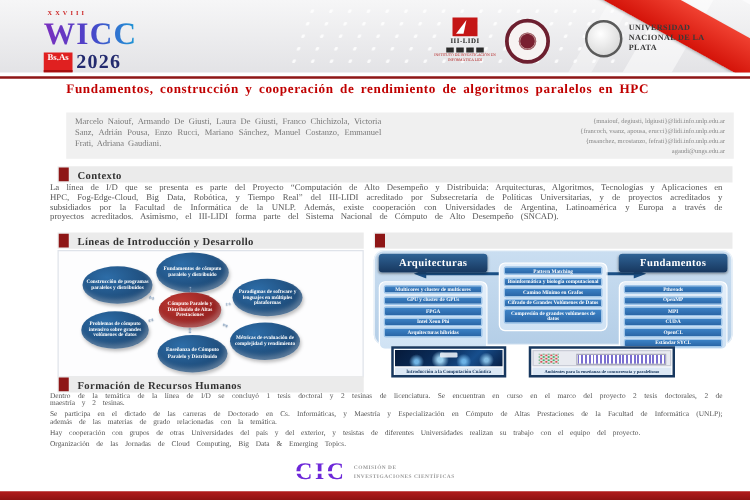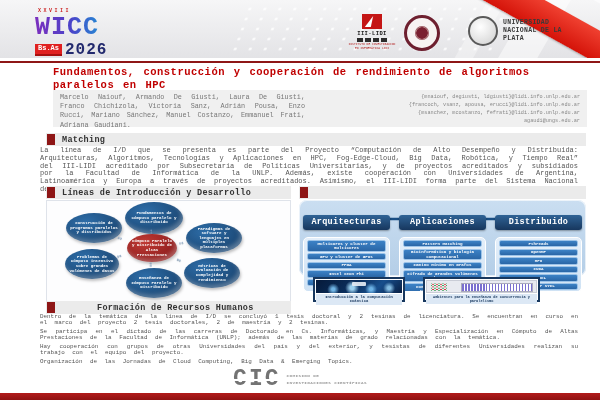--- a/index.html
+++ b/index.html
@@ -1,38 +1,38 @@
 <!DOCTYPE html>
 <html><head>
 <meta charset="utf-8">
 <style>
   html,body{margin:0;padding:0;}
   .page{position:relative;width:600px;height:400px;background:#ffffff;overflow:hidden;
-        font-family:Liberation Mono, monospace;}
+        font-family:Liberation Serif, serif;}
 
   
   .header-band{position:absolute;top:0;left:0;width:600px;height:58px;
     background:linear-gradient(180deg,#f6f6f7,#e3e3e6);overflow:hidden;}
   .hdr-dots{position:absolute;left:235px;top:4px;width:270px;height:50px;
     background-image:radial-gradient(circle,rgba(255,255,255,.95) 1.2px,transparent 1.7px);
     background-size:15px 10px;transform:skewX(-20deg);opacity:.9;}
   .chev{position:absolute;background:rgba(255,255,255,.5);}
   .c1{right:52px;top:-20px;width:34px;height:110px;transform:rotate(30deg);}
   .c2{right:112px;top:-25px;width:16px;height:110px;transform:rotate(30deg);background:rgba(255,255,255,.35);}
   .ribbon{position:absolute;left:457px;top:9px;width:200px;height:30px;transform:rotate(29deg);
     background:linear-gradient(180deg,#f04131,#d41309);box-shadow:0 1px 2px rgba(0,0,0,.25);}
   .ribbon-over{position:absolute;left:492px;top:-52px;width:240px;height:58px;transform:rotate(29deg);
     background:#fbfbfc;}
 
   .wicc{position:absolute;left:35px;top:9px;line-height:1;}
   .edition{color:#cc2222;font-size:5px;font-weight:bold;letter-spacing:2.5px;margin-left:3px;}
   .wicc-word{font-size:25px;font-weight:800;letter-spacing:1px;color:#5b35c0;margin-top:1px;
     background:linear-gradient(90deg,#7b2fbe,#4a43c9,#1c9ad6);-webkit-background-clip:text;background-clip:text;}
   @supports ((-webkit-background-clip:text) or (background-clip:text)){.wicc-word{color:transparent;}}
-  .bsas-row{display:flex;align-items:center;gap:3px;margin-top:2px;}
+  .bsas-row{display:flex;gap:3px;margin-top:2px;}
   .bsas{background:#e02020;color:#fff;font-size:7px;font-weight:bold;padding:1px 3px 2px;
     border-bottom:2px solid #a80f0f;}
   .year{font-size:16px;font-weight:800;color:#232a6e;letter-spacing:1px;}
 
   .lidi{position:absolute;left:346px;top:14px;width:52px;text-align:center;line-height:1;}
   .lidi-mark{width:20px;height:15px;background:#c41515;margin:0 auto;position:relative;overflow:hidden;}
   .lidi-mark .sail{position:absolute;left:4px;top:2px;width:0;height:0;
     border-left:6px solid transparent;border-bottom:11px solid #ffffff;transform:skewX(-12deg);}
   .lidi-name{font-size:5.5px;font-weight:bold;color:#1a1a1a;margin-top:1.5px;letter-spacing:.4px;}
   .lidi-sq{display:flex;justify-content:center;gap:2px;margin-top:1.5px;}
@@ -59,21 +59,21 @@
   .authors{width:245px;font-size:6.8px;color:#777;text-align:justify;line-height:1.35;word-spacing:1.5px;}
   .emails{width:255px;font-size:5.2px;color:#888;text-align:right;line-height:1.55;}
 
   
   .sec-head{position:absolute;height:13px;background:#ebebeb;display:flex;align-items:center;}
   .sec-bullet{width:8px;height:11px;background:#8e1616;margin:0 7px 0 1px;flex:none;}
   .sec-title{font-size:8.5px;font-weight:bold;color:#333;letter-spacing:.3px;white-space:nowrap;}
   .sh-ctx{left:46px;top:133px;width:540px;}
   .sh-lin{left:46px;top:186px;width:245px;}
   .sh-res{left:299px;top:186px;width:287px;}
-  .sh-frh{left:46px;top:301px;width:245px;gap:35px;}
+  .sh-frh{left:46px;top:301px;width:245px;}
 
   .body-text{position:absolute;left:40px;width:538px;font-size:7px;color:#555;
     text-align:justify;line-height:1.12;word-spacing:4px;}
   .ctx-body{top:147px;}
   .frh-body{top:314px;font-size:5.9px;line-height:1.06;}
   .frh-body p{margin:0 0 2.5px 0;}
 
   
   .diagram{position:absolute;left:46px;top:200px;width:245px;height:102px;background:#fdfdfe;
     border:1px solid #dfe3ea;box-sizing:border-box;}
@@ -97,21 +97,21 @@
   .cn-bl{left:70px;top:51px;transform:rotate(-15deg);}
   .cn-br{left:130px;top:55px;transform:rotate(23deg);}
   .cn-bot{left:102px;top:60px;transform:rotate(90deg);}
 
   
   .res-panel{position:absolute;left:299px;top:200px;width:287px;height:102px;}
   .blue-panel{position:absolute;left:0;top:0;width:287px;height:76px;border-radius:8px;
     background:linear-gradient(180deg,#cadeف1,#b4cee7);
     background:linear-gradient(180deg,#cadef1,#b4cee7);
     box-shadow:inset 0 0 0 1px rgba(255,255,255,.65);}
-  .cols{position:absolute;left:4px;top:3px;width:279px;display:flex;gap:9px;margin-top:12px;}
+  .cols{position:absolute;left:4px;top:3px;width:279px;display:flex;gap:9px;}
   .col{flex:1;display:flex;flex-direction:column;}
   .col-head{background:linear-gradient(180deg,#2f6396,#17375e);color:#fff;font-weight:bold;
     font-size:8.5px;text-align:center;padding:2px 0 3px;border-radius:3px;letter-spacing:.3px;
     box-shadow:0 1px 2px rgba(0,0,0,.35);}
   .sub{margin-top:7px;background:linear-gradient(180deg,#e4effa,#cfe2f4);border:1px solid #ffffff;
     border-radius:5px;padding:2px 3px;height:49px;overflow:hidden;}
   .pill{background:linear-gradient(180deg,#3c82c6,#2a66a6);border:0.5px solid #9cc3e8;border-radius:2px;
     color:#fff;font-size:4.2px;font-weight:bold;text-align:center;line-height:1.05;
     padding:0.5px 1px;margin-bottom:1.2px;}
   .dbl-arrow{position:absolute;left:30px;top:15px;}
@@ -134,21 +134,21 @@
     background-size:4px 2.6px;background-position:0 0,2px 1.3px;}
   .bars{position:absolute;left:34px;top:2px;width:70px;height:7px;border:0.5px solid #aab;
     background:repeating-linear-gradient(90deg,#7a6fd0 0 1.5px,#ffffff 1.5px 3px);}
   .thumb-cap{font-size:3.9px;font-weight:bold;color:#17375e;background:#dce8f5;text-align:center;
     padding:1px 0;margin-top:1px;line-height:1.15;}
   .t2 .thumb-cap{font-size:3.6px;}
 
   
   .footer-logo{position:absolute;left:0;top:368px;width:600px;display:flex;justify-content:center;
     align-items:center;gap:6px;}
-  .cic-text{font-size:23px;font-weight:800;color:#737373;letter-spacing:2px;position:relative;line-height:1;}
+  .cic-text{font-size:19px;font-weight:800;color:#6d28d9;letter-spacing:2px;position:relative;line-height:1;}
   .cic-text::after{content:"";position:absolute;left:-1px;right:-1px;top:48%;height:2px;background:#ffffff;}
   .cic-caption{font-size:4.3px;font-weight:bold;color:#9a9a9a;letter-spacing:.4px;line-height:1.4;}
   .bottom-bar{position:absolute;left:0;bottom:0;width:600px;height:7px;
     background:linear-gradient(180deg,#b21b1b,#8f1212);}
 </style>
 </head>
 <body>
 
 <div class="page">
 
@@ -199,21 +199,21 @@
     <div class="emails">
       <div>{mnaiouf, degiusti, ldgiusti}@lidi.info.unlp.edu.ar</div>
       <div>{francoch, vsanz, apousa, erucci}@lidi.info.unlp.edu.ar</div>
       <div>{msanchez, mcostanzo, fefrati}@lidi.info.unlp.edu.ar</div>
       <div>agaudi@ungs.edu.ar</div>
     </div>
   </div>
 
   <div class="sec-head sh-ctx">
     <span class="sec-bullet"></span>
-    <span class="sec-title">Matching</span>
+    <span class="sec-title">Contexto</span>
   </div>
   <div class="body-text ctx-body">La línea de I/D que se presenta es parte del Proyecto “Computación de Alto Desempeño y Distribuida: Arquitecturas, Algoritmos, Tecnologías y Aplicaciones en HPC, Fog-Edge-Cloud, Big Data, Robótica, y Tiempo Real” del III-LIDI acreditado por Subsecretaría de Políticas Universitarias, y de proyectos acreditados y subsidiados por la Facultad de Informática de la UNLP. Además, existe cooperación con Universidades de Argentina, Latinoamérica y Europa a través de proyectos acreditados. Asimismo, el III-LIDI forma parte del Sistema Nacional de Cómputo de Alto Desempeño (SNCAD).</div>
 
   <div class="sec-head sh-lin">
     <span class="sec-bullet"></span>
     <span class="sec-title">Líneas de Introducción y Desarrollo</span>
   </div>
   <div class="sec-head sh-res">
     <span class="sec-bullet"></span>
   </div>
@@ -246,32 +246,31 @@
         <div class="col-head">Arquitecturas</div>
         <div class="sub">
           <div class="pill">Multicores y cluster de multicores</div>
           <div class="pill">GPU y cluster de GPUs</div>
           <div class="pill">FPGA</div>
           <div class="pill">Intel Xeon Phi</div>
           <div class="pill">Arquitecturas híbridas</div>
         </div>
       </div>
       <div class="col">
-        <div class="col-head">Aplicaciones</div>
         <div class="sub">
           <div class="pill">Pattern Matching</div>
           <div class="pill">Bioinformática y biología computacional</div>
           <div class="pill">Camino Mínimo en Grafos</div>
           <div class="pill">Cifrado de Grandes Volúmenes de Datos</div>
           <div class="pill">Compresión de grandes volúmenes de datos</div>
 
         </div>
       </div>
       <div class="col">
-        <div class="col-head">Distribuido</div>
+        <div class="col-head">Fundamentos</div>
         <div class="sub">
           <div class="pill">Pthreads</div>
           <div class="pill">OpenMP</div>
           <div class="pill">MPI</div>
           <div class="pill">CUDA</div>
           <div class="pill">OpenCL</div>
           <div class="pill">Estándar SYCL</div>
           <div class="pill">Intel oneAPI</div>
 
         </div>

